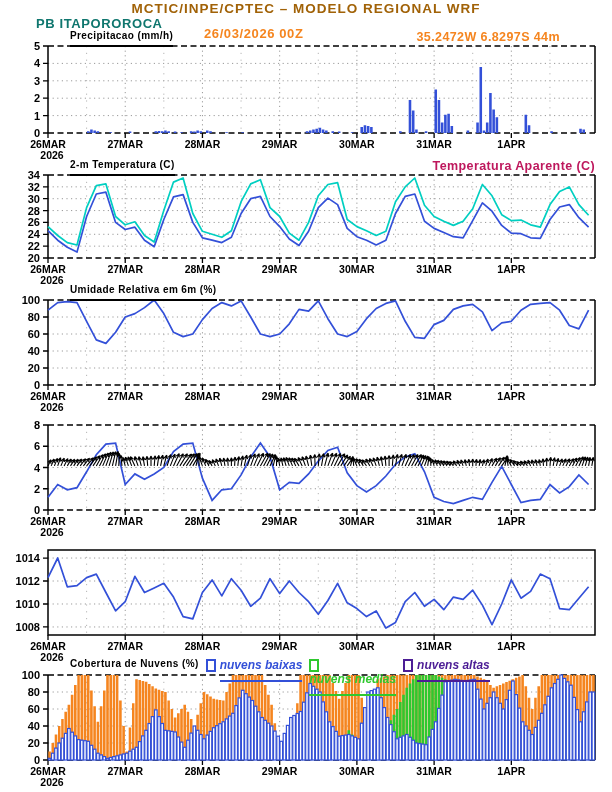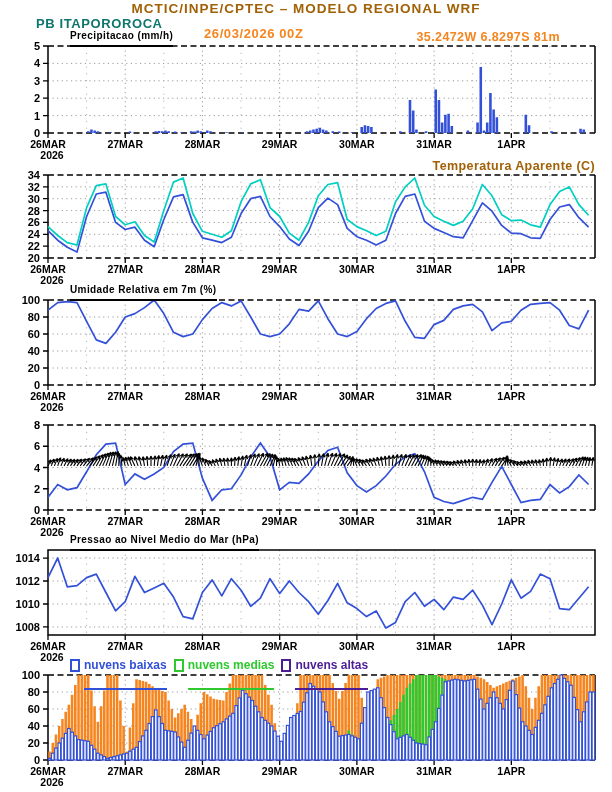--- a/index.html
+++ b/index.html
@@ -9,21 +9,21 @@
   .hdr-title{left:0;right:0;top:1px;text-align:center;font-size:13.5px;letter-spacing:1px;}
   .hdr-station{left:36px;top:16px;font-size:13px;letter-spacing:.6px;}
   .hdr-run{left:204px;top:16px;font-size:13px;letter-spacing:.6px;margin-top:10px;}
   .hdr-coords{right:52px;top:30px;font-size:12.5px;letter-spacing:.4px;}
   .ptitle{font-size:10px;letter-spacing:.4px;border-bottom:2px solid currentColor;padding-bottom:4px;}
   .tleg{font-size:12.5px;letter-spacing:.4px;}
   .cloudrow{left:70px;top:658px;display:flex;gap:7px;align-items:flex-start;font-size:12px;}
   .litem{display:flex;align-items:flex-start;}
   .sw{display:inline-block;width:6px;height:9px;border:2px solid currentColor;background:#fff;
       margin-right:4px;margin-top:1px;}
-  .uline{border-bottom:2px solid currentColor;padding-bottom:16px;}
+  .uline{border-bottom:2px solid currentColor;padding-bottom:8px;font-style:italic;}
   svg{position:absolute;left:0;top:0;}
 </style>
 </head>
 <body>
 
 <div class="page">
 
   <svg id="chart-svg" width="612" height="792" viewBox="0 0 612 792">
       <g>
         <path d="M48 115.6H595M48 98.19999999999999H595M48 80.80000000000001H595M48 63.39999999999999H595M125.2235294117647 46V133M202.4470588235294 46V133M279.6705882352941 46V133M356.8941176470588 46V133M434.11764705882354 46V133M511.3411764705882 46V133" stroke="#9a9a9a" stroke-width="1" stroke-dasharray="1.2 3.4" fill="none"></path>
@@ -328,33 +328,34 @@
           <rect x="585.6" y="701.9" width="2.6" height="58.1" fill="#fff" stroke="#3350d8" stroke-width="1.2"></rect>
           <rect x="588.9" y="692.0" width="2.6" height="68.0" fill="#fff" stroke="#3350d8" stroke-width="1.2"></rect>
           <rect x="592.1" y="692.0" width="2.6" height="68.0" fill="#fff" stroke="#3350d8" stroke-width="1.2"></rect>
         </g>
       </g>
     </svg>
 
   <div class="abs hdr-title" style="color: #a16207;">MCTIC/INPE/CPTEC – MODELO REGIONAL WRF</div>
   <div class="abs hdr-station" style="color: #0f766e;">PB ITAPOROROCA</div>
   <div class="abs hdr-run" style="color: rgb(245, 133, 31);">26/03/2026 00Z</div>
-  <div class="abs hdr-coords" style="color: rgb(245, 133, 31);">35.2472W 6.8297S 81m</div>
+  <div class="abs hdr-coords" style="color: rgb(245, 133, 31);">35.2472W 6.8297S 44m</div>
 
   <div class="abs ptitle" style="left:70px;top:30px">Precipitacao (mm/h)</div>
-  <div class="abs tleg" style="right: 17px; top: 159px; color: #a16207;">Temperatura Aparente (C)</div>
-  <div class="abs ptitle" style="left:70px;top:284px">Umidade Relativa em 7m (%)</div>
-  <div class="abs ptitle" style="left:70px;top:534px">Pressao ao Nivel Medio do Mar (hPa)</div>
+  <div class="abs ptitle" style="left:70px;top:159px">2-m Temperatura (C)</div>
+  <div class="abs tleg" style="right: 17px; top: 159px; color: #be185d;">Temperatura Aparente (C)</div>
+  <div class="abs ptitle" style="left:70px;top:284px">Umidade Relativa em 6m (%)</div>
 
   <div class="abs cloudrow">
+    <span class="ptitle" style="border-bottom:none">Cobertura de Nuvens (%)</span>
     <span class="litem" style="color: rgb(51, 80, 216);">
         <span class="sw"></span>
         <span class="uline">nuvens baixas</span>
       </span>
-    <span class="litem" style="color: rgb(47, 200, 47);">
+    <span class="litem" style="color: rgb(47, 200, 47); flex-direction: column;">
         <span class="sw"></span>
         <span class="uline">nuvens medias</span>
       </span>
     <span class="litem" style="color: #4c1d95;">
         <span class="sw"></span>
         <span class="uline">nuvens altas</span>
       </span>
   </div>
 
 </div>

